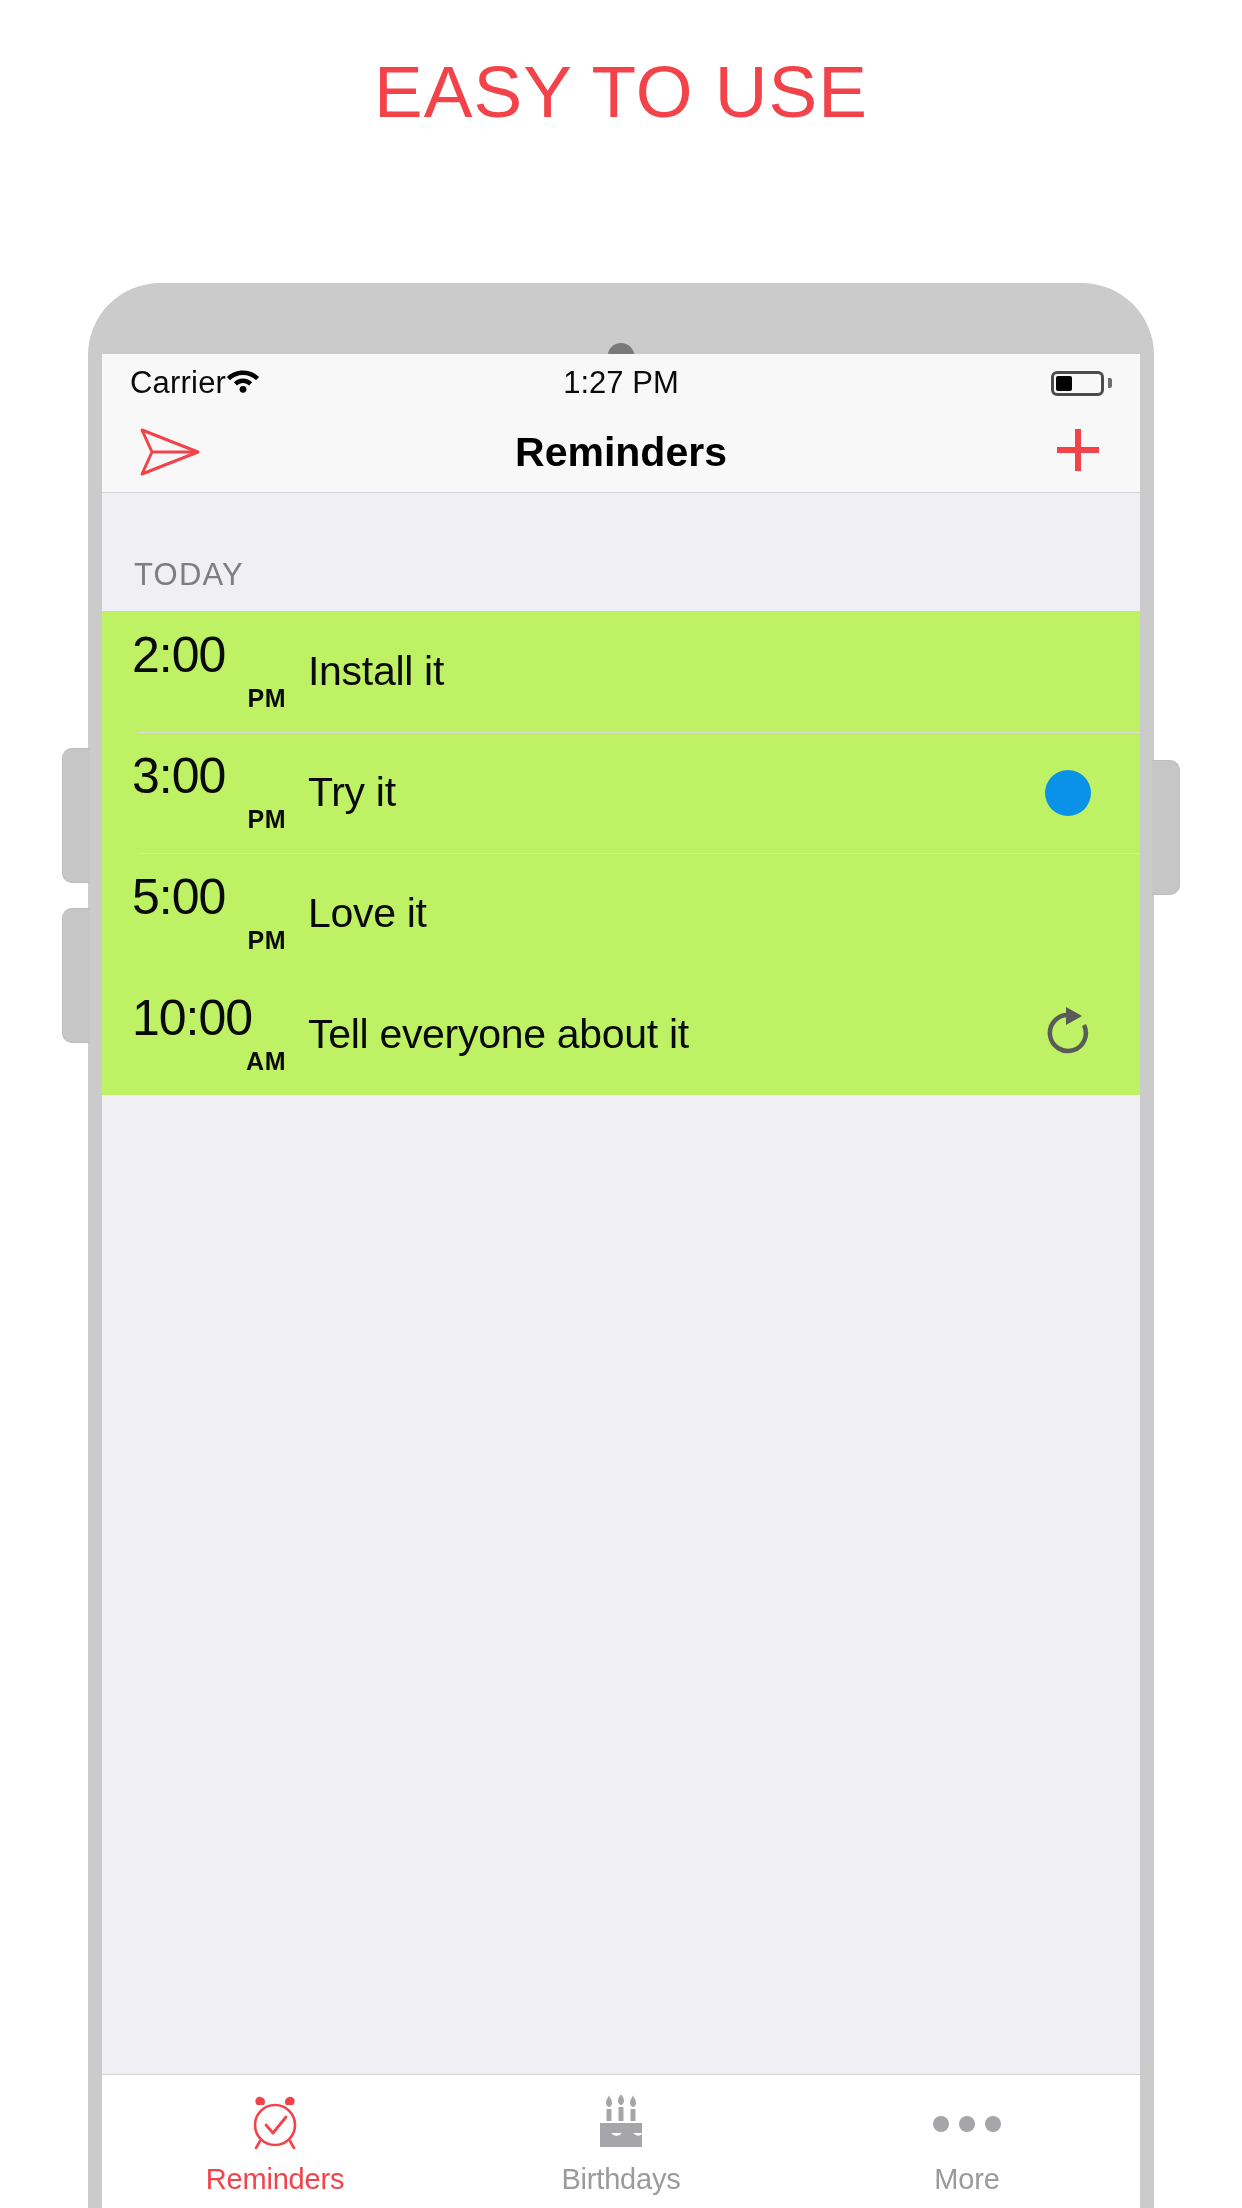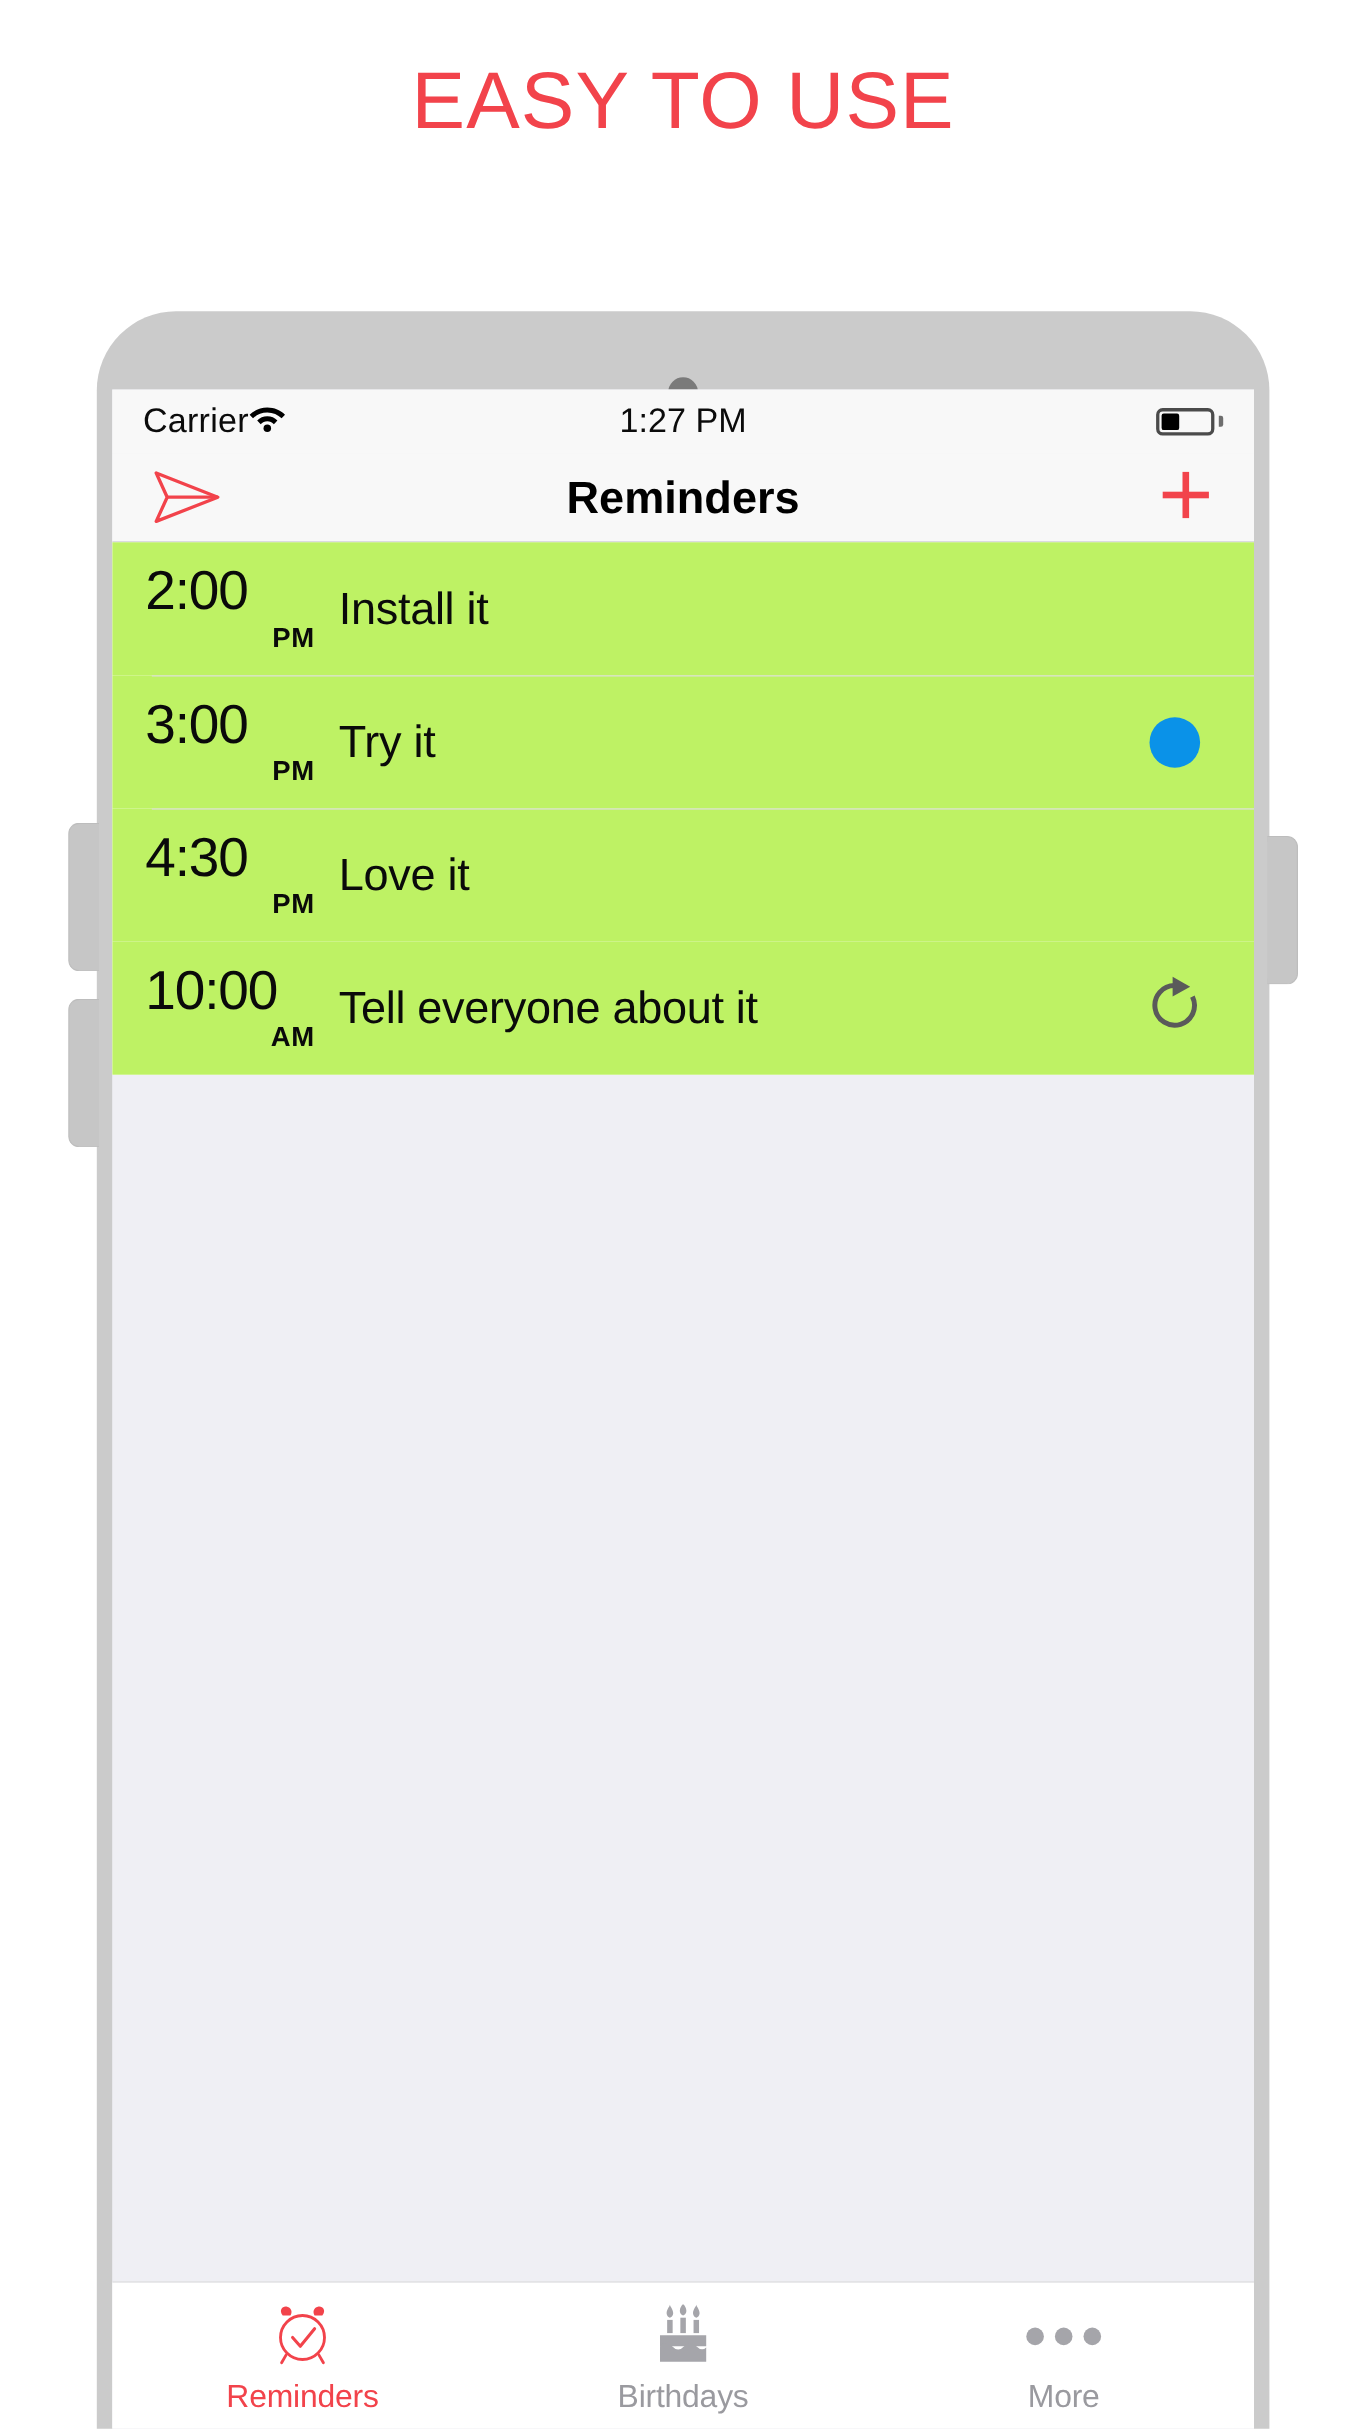--- a/index.html
+++ b/index.html
@@ -283,20 +283,21 @@
       <div class="nav-right">
         <span>
           <svg width="52" height="52" viewBox="0 0 52 52">
             <rect x="23" y="5" width="6" height="42" fill="#F2434B"></rect>
             <rect x="5" y="23" width="42" height="6" fill="#F2434B"></rect>
           </svg>
         </span>
       </div>
     </div>
 
+    <div class="section-head">TODAY</div>
     <div class="list">
 
       <div class="row">
         <div class="time-col">
           <span class="time-main">2:00</span>
           <span class="time-ampm">PM</span>
         </div>
         <div class="row-title">Install it</div>
         <div class="row-accessory"></div>
       </div>
@@ -307,21 +308,21 @@
           <span class="time-ampm">PM</span>
         </div>
         <div class="row-title">Try it</div>
         <div class="row-accessory">
           <span class="dot-blue"></span>
         </div>
       </div>
 
       <div class="row">
         <div class="time-col">
-          <span class="time-main">4:30</span>
+          <span class="time-main">5:00</span>
           <span class="time-ampm">PM</span>
         </div>
         <div class="row-title">Love it</div>
         <div class="row-accessory"></div>
       </div>
 
     </div>
 
     <div class="list">
 

